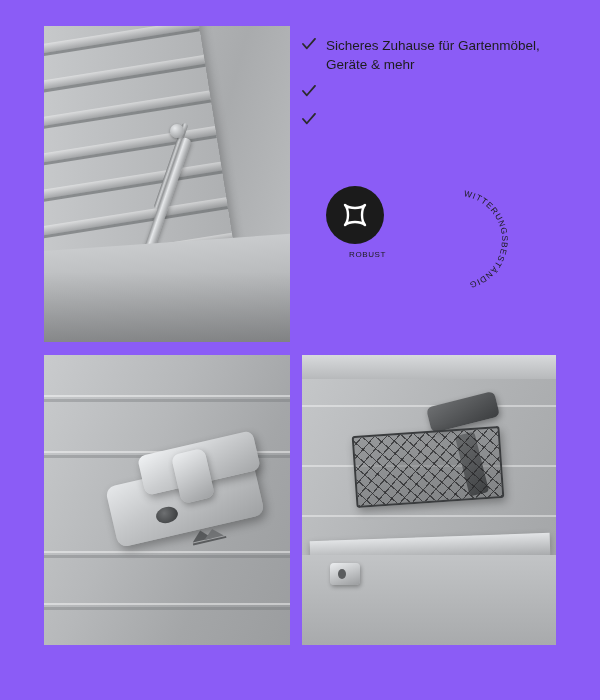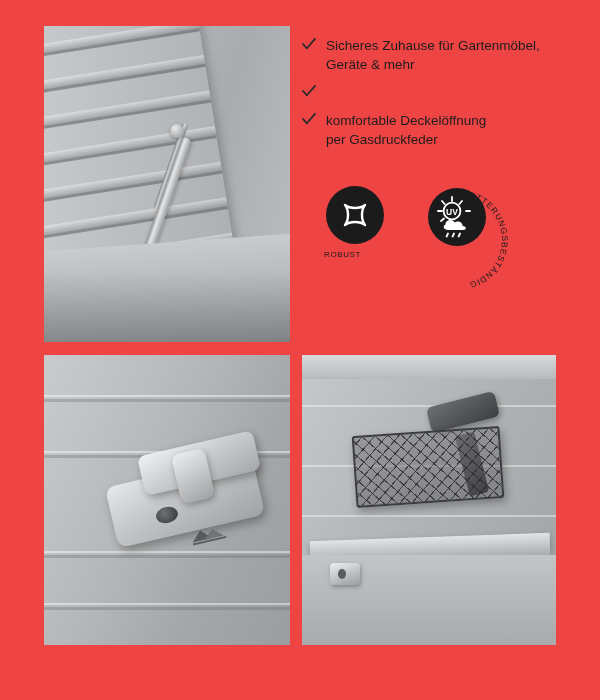--- a/index.html
+++ b/index.html
@@ -8,21 +8,21 @@
     padding: 0;
     width: 600px;
     height: 700px;
     background: #ffffff;
     font-family: "Liberation Sans", sans-serif;
   }
   .page {
     position: relative;
     width: 600px;
     height: 700px;
-    background: #ef4444;
+    background: #8b5cf6;
     overflow: hidden;
   }
 
   
   .photo {
     position: absolute;
     overflow: hidden;
     background: #b9bbbd;
   }
   .photo-1 { left: 44px; top: 26px; width: 246px; height: 316px; }
@@ -278,21 +278,21 @@
     border-radius: 50%;
     background: #1b1b1b;
     margin: 0 auto;
     position: relative;
   }
   .badge-robust-label {
     margin-top: 6px;
     font-size: 8px;
     letter-spacing: 0.6px;
     color: #1b1b1b;
-    text-align: left;
+    text-align: right;
   }
   .weather-wrap {
     position: relative;
     width: 108px;
     height: 108px;
   }
   .weather-circle {
     position: absolute;
     left: 24px; top: 2px;
     width: 58px; height: 58px;
@@ -397,24 +397,20 @@
         <br>
       </div>
     </div>
 
     <div class="feature-item">
       <div class="check">
         <svg viewBox="0 0 16 14" width="14" height="12" aria-hidden="true">
           <path d="M1 7 L5.5 12 L15 1" fill="none" stroke="#2b2b2b" stroke-width="2.1" stroke-linecap="round" stroke-linejoin="round"></path>
         </svg>
       </div>
-      <div class="feature-text">
-        <span>komfortable Deckelöffnung</span><br>
-        <span>per Gasdruckfeder</span>
-      </div>
     </div>
 
   </div>
 
   <div class="badges">
 
     <div class="badge badge-robust">
       <div class="badge-circle">
         <svg viewBox="0 0 58 58" width="58" height="58" aria-hidden="true">
           <path d="M19 19 C24 23, 34 23, 39 19 C35 24, 35 34, 39 39 C34 35, 24 35, 19 39 C23 34, 23 24, 19 19 Z" fill="none" stroke="#ffffff" stroke-width="2.4" stroke-linejoin="round"></path>
@@ -426,39 +422,18 @@
     <div class="badge badge-weather">
       <div class="weather-wrap">
         <svg class="ring-text" viewBox="0 0 108 108" width="108" height="108" aria-hidden="true">
           <defs>
             <path id="ringpath" d="M 54,54 m -44,0 a 44,44 0 1,1 88,0 a 44,44 0 1,1 -88,0"></path>
           </defs>
           <text font-family="Liberation Sans, sans-serif" font-size="8.4" letter-spacing="0.9" fill="#1b1b1b">
             <textPath href="#ringpath" startOffset="27%">WITTERUNGSBESTÄNDIG</textPath>
           </text>
         </svg>
-        <div class="weather-circle">
-          <svg viewBox="0 0 58 58" width="58" height="58" aria-hidden="true">
-            <g stroke="#ffffff" stroke-width="1.8" stroke-linecap="round">
-              <line x1="24" y1="9" x2="24" y2="13"></line>
-              <line x1="14" y1="13" x2="16.6" y2="16"></line>
-              <line x1="34" y1="13" x2="31.4" y2="16"></line>
-              <line x1="10" y1="23" x2="14" y2="23"></line>
-              <line x1="38" y1="23" x2="42" y2="23"></line>
-              <line x1="13" y1="33" x2="16" y2="30.5"></line>
-            </g>
-            <circle cx="24" cy="23" r="8.4" fill="none" stroke="#ffffff" stroke-width="1.8"></circle>
-            <text x="24" y="26.5" text-anchor="middle" font-family="Liberation Sans, sans-serif" font-size="8.5" font-weight="bold" fill="#ffffff">UV</text>
-            <path d="M20 42 C16 42, 14 38.6, 17.4 36.6 C17.4 31.6, 24.4 30.4, 26.6 34.4
-                     C30 32.2, 35 34.6, 34.6 38 C38.6 38, 39 42, 35 42 Z" fill="#ffffff"></path>
-            <g stroke="#ffffff" stroke-width="1.8" stroke-linecap="round">
-              <line x1="20" y1="45.5" x2="18.6" y2="48.5"></line>
-              <line x1="26" y1="45.5" x2="24.6" y2="48.5"></line>
-              <line x1="32" y1="45.5" x2="30.6" y2="48.5"></line>
-            </g>
-          </svg>
-        </div>
       </div>
     </div>
 
   </div>
 
 </div>
 
 </body></html>

